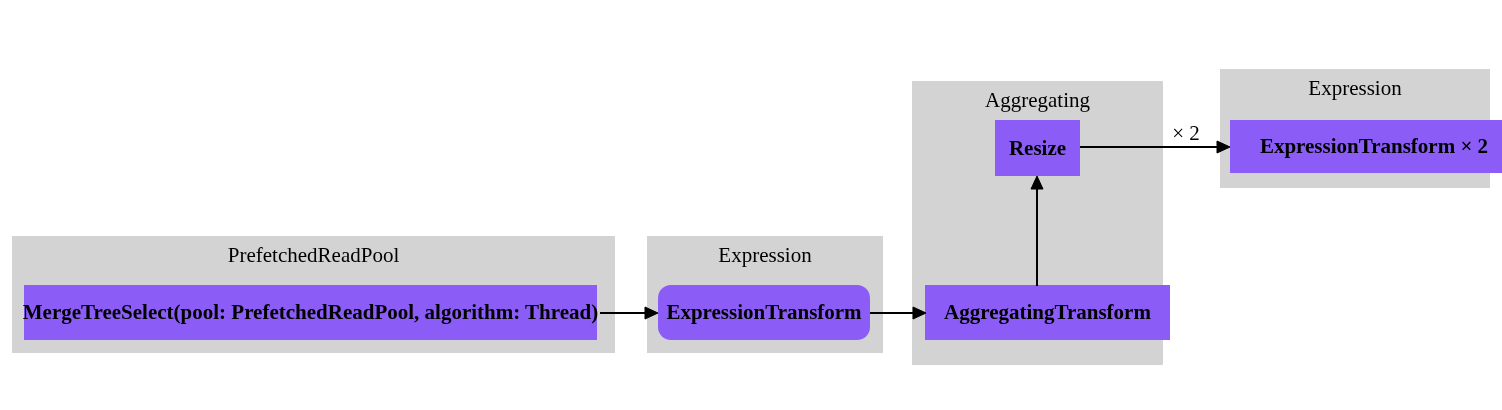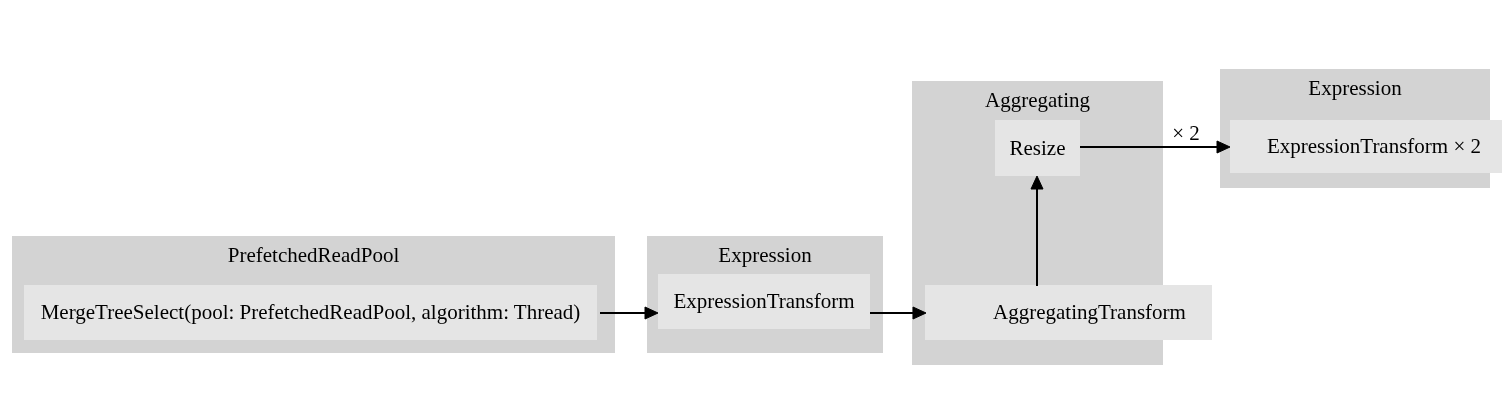--- a/index.html
+++ b/index.html
@@ -25,26 +25,27 @@
     left: 0;
     right: 0;
     top: 7px;
     text-align: center;
     font-size: 21px;
     line-height: 24px;
     white-space: nowrap;
   }
   .node {
     position: absolute;
-    background: #e5e5e5;
+    background: #8b5cf6;
     display: flex;
     align-items: center;
     justify-content: center;
     font-size: 21px;
     white-space: nowrap;
+    font-weight: bold;
   }
   #edges-layer {
     position: absolute;
     left: 0;
     top: 0;
     width: 1502px;
     height: 410px;
     pointer-events: none;
   }
   #edges-layer line {
@@ -61,22 +62,22 @@
     text-align: center;
     white-space: nowrap;
   }
   
   #cluster-read   { left: 12px;   top: 236px; width: 603px; height: 117px; }
   #cluster-expr1  { left: 647px;  top: 236px; width: 236px; height: 117px; }
   #cluster-agg    { left: 912px;  top: 69px;  width: 251px; height: 284px; margin-top: 12px; }
   #cluster-expr2  { left: 1220px; top: 69px;  width: 270px; height: 119px; }
   
   #node-mergetreeselect        { left: 24px;   top: 285px; width: 573px; height: 55px; }
-  #node-expressiontransform    { left: 658px;  top: 274px; width: 212px; height: 55px; }
-  #node-aggregatingtransform   { left: 925px;  top: 285px; width: 245px; height: 55px; padding-left: 42px; }
+  #node-expressiontransform    { left: 658px;  top: 285px; width: 212px; height: 55px; border-radius: 13px; }
+  #node-aggregatingtransform   { left: 925px;  top: 285px; width: 245px; height: 55px; }
   #node-resize                 { left: 995px;  top: 120px; width: 85px;  height: 56px; }
   #node-expressiontransform-x2 { left: 1230px; top: 120px; width: 288px; height: 53px; }
   
   #edge-multiplier-label { left: 1155px; top: 121px; width: 62px; }
 </style>
 </head>
 <body>
 
 <div id="diagram">
 

